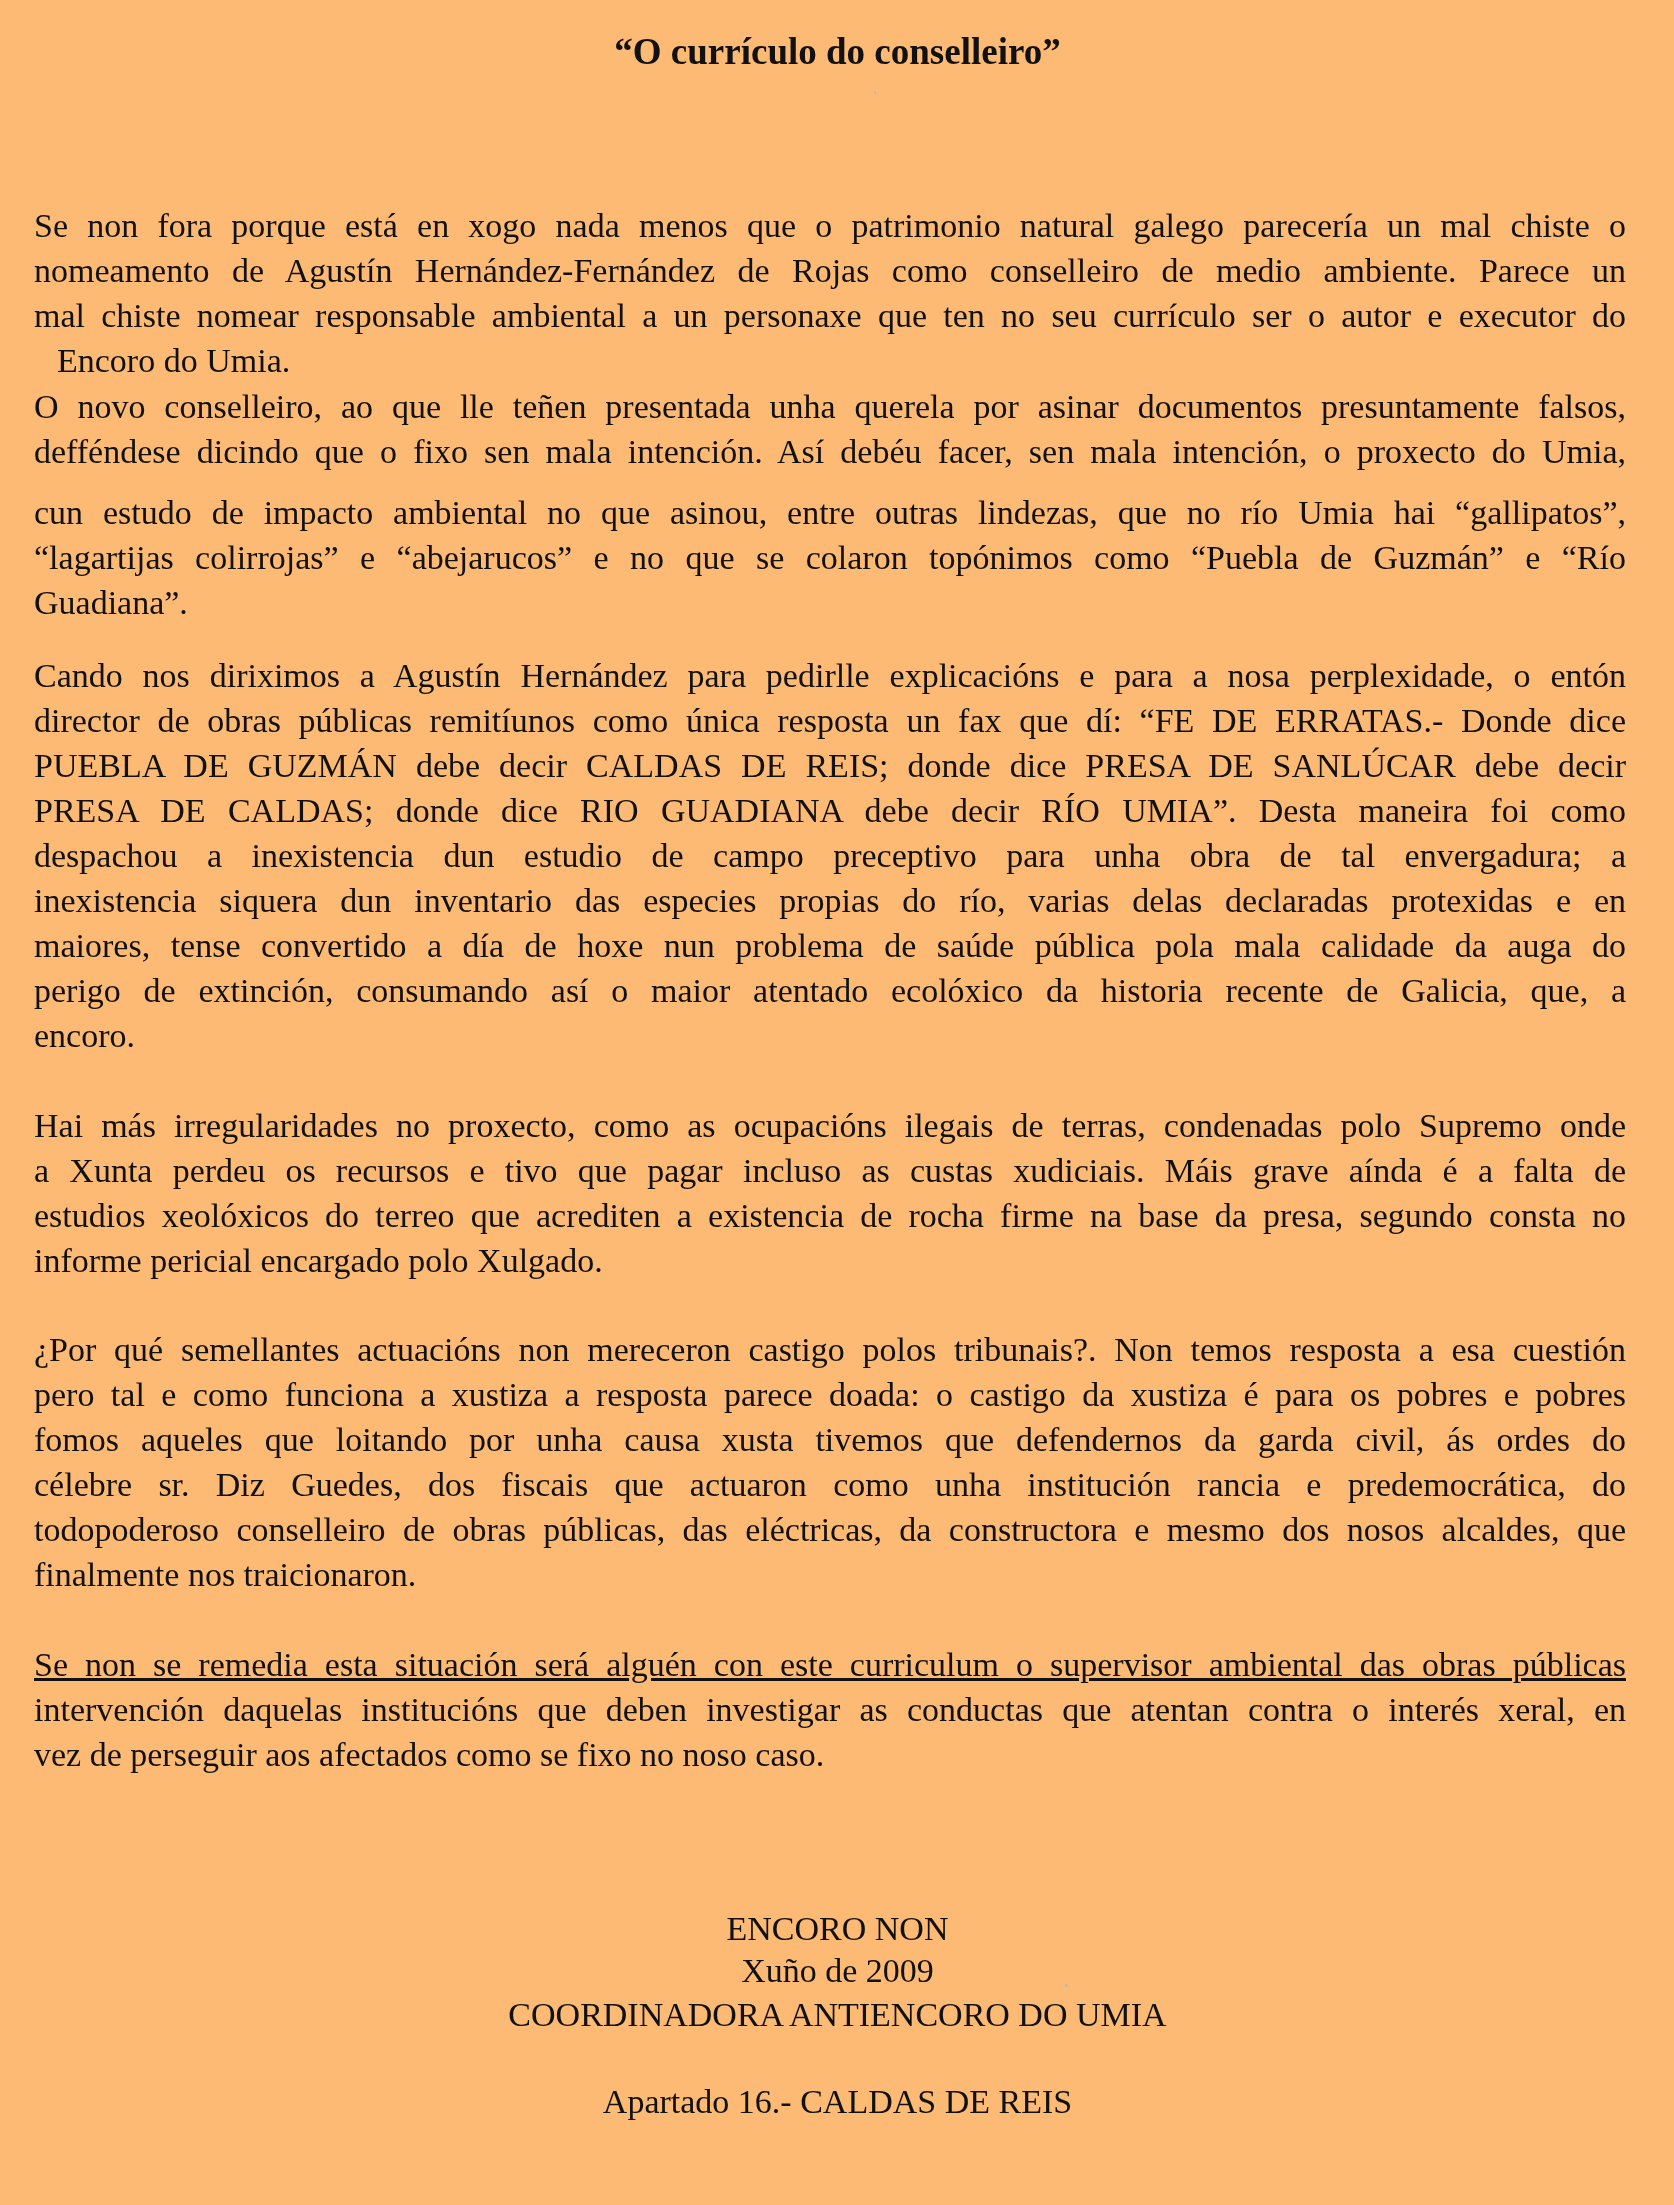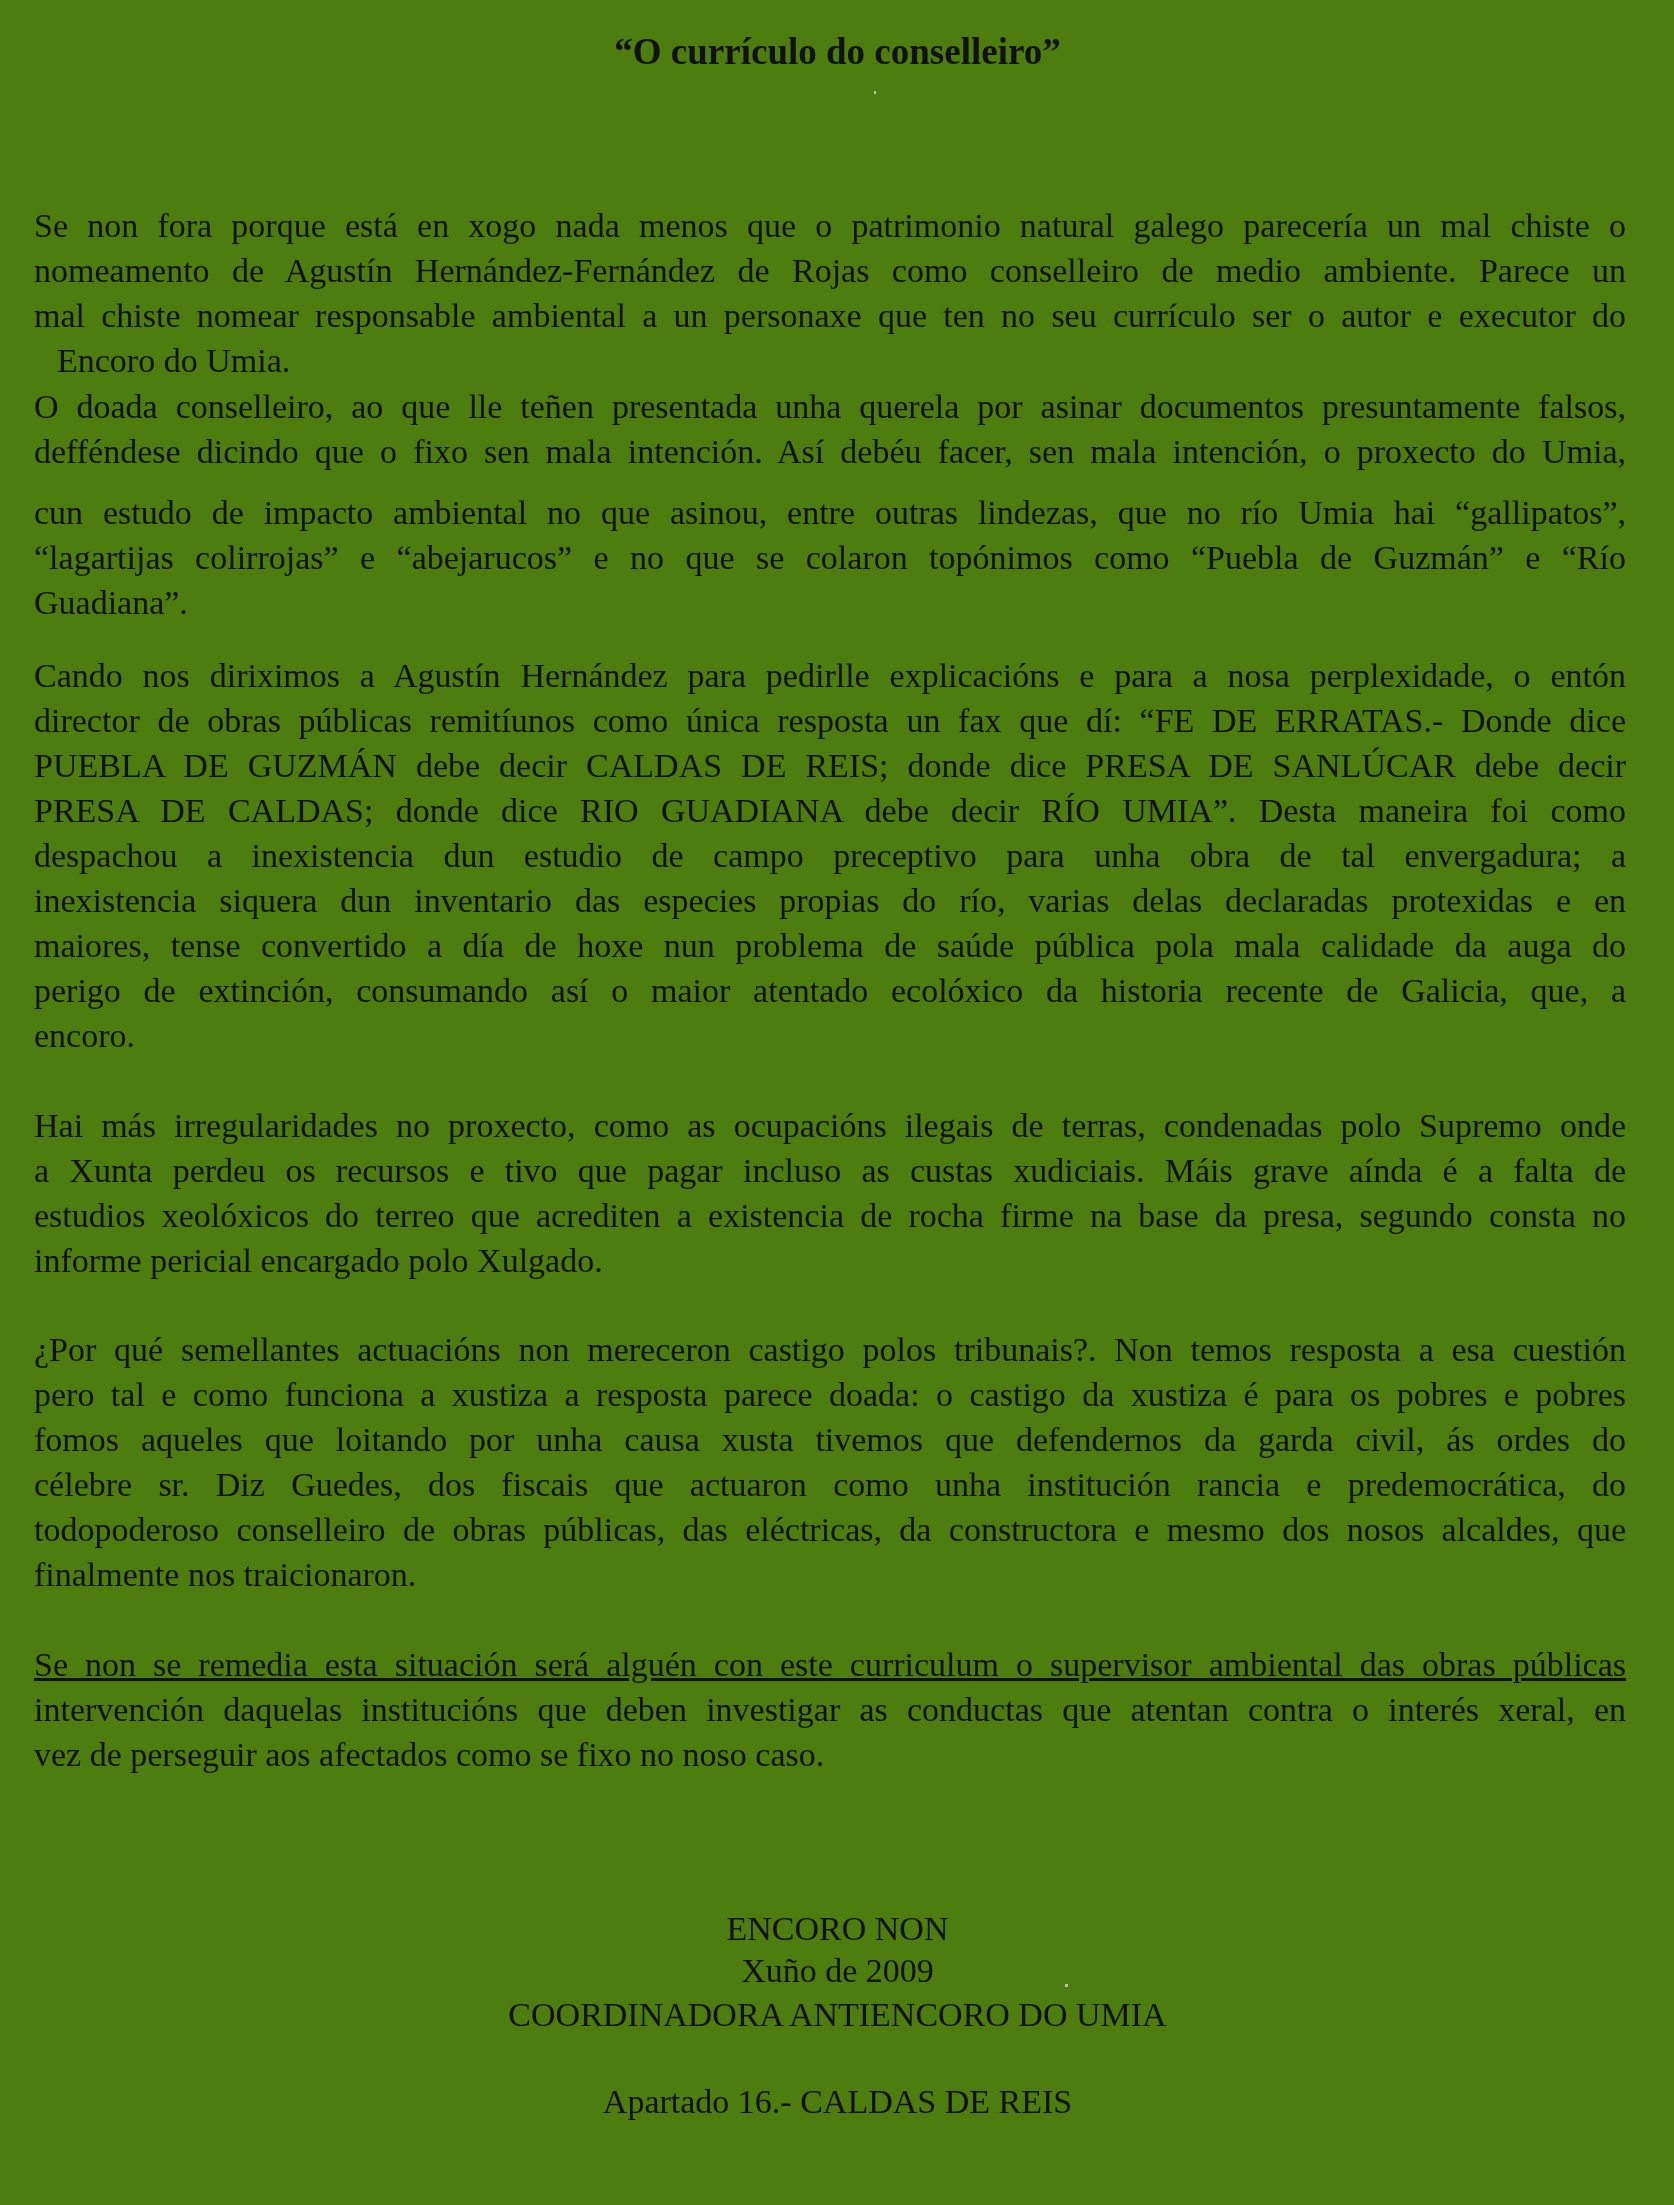--- a/index.html
+++ b/index.html
@@ -1,18 +1,18 @@
 <!DOCTYPE html>
 <html style="font-size:13.4px"><head>
 <meta charset="utf-8">
 <style>
   html, body { margin: 0; padding: 0; background: #ffffff; }
   body { width: 1675px; height: 2205px; position: relative; overflow: hidden;
          font-family: "Liberation Serif", "DejaVu Serif", serif; color: #111111; }
-  .page { position: absolute; left: 0; top: 0; width: 1675px; height: 2205px; background: #4d7c0f; }
+  .page { position: absolute; left: 0; top: 0; width: 1675px; height: 2205px; background: #fdba74; }
   .title { position: absolute; top: 30px; left: 0; width: 1675px; text-align: center;
            font-weight: bold; font-size: 37px; letter-spacing: 0px; }
   .para { position: absolute; left: 34px; width: 1592px; }
   .line { display: block; height: 45px; line-height: 45px; font-size: 34px;
           white-space: nowrap; text-align: justify; text-align-last: justify;
           overflow: visible; }
   .line.last { text-align: left; text-align-last: left; }
   .sig { position: absolute; left: 0; width: 1675px; text-align: center; font-size: 34px; line-height: 42px; }
   .speck { position: absolute; width: 1.7px; height: 3.4px; background: #bbbbbb; }
 </style>
@@ -24,21 +24,21 @@
   <div class="title">“O currículo do conselleiro”</div>
 
   <div class="para" style="top:203px;">
     <span class="line" style="display: block; width: 1592px;">Se non fora porque está en xogo nada menos que o patrimonio natural galego parecería un mal chiste o</span>
     <span class="line" style="display: block; width: 1592px;">nomeamento de Agustín Hernández-Fernández de Rojas como conselleiro de medio ambiente. Parece un</span>
     <span class="line" style="display: block; width: 1592px;">mal chiste nomear responsable ambiental a un personaxe que ten no seu currículo ser o autor e executor do</span>
     <span class="line last" style="display: block; width: 1592px; margin-left: 23px;">Encoro do Umia.</span>
   </div>
 
   <div class="para" style="top:384px;">
-    <span class="line" style="display: block; width: 1592px;">O doada conselleiro, ao que lle teñen presentada unha querela por asinar documentos presuntamente falsos,</span>
+    <span class="line" style="display: block; width: 1592px;">O novo conselleiro, ao que lle teñen presentada unha querela por asinar documentos presuntamente falsos,</span>
     <span class="line" style="display: block; width: 1592px;">defféndese dicindo que o fixo sen mala intención.  Así debéu facer, sen mala intención, o proxecto do Umia,</span>
     <span class="line" style="display: block; width: 1592px; margin-top: 16px;">cun estudo de impacto ambiental no que asinou, entre outras lindezas, que no río Umia hai “gallipatos”,</span>
     <span class="line" style="display: block; width: 1592px;">“lagartijas colirrojas” e “abejarucos” e no que se colaron topónimos como “Puebla de Guzmán” e “Río</span>
     <span class="line last" style="display: block; width: 1592px;">Guadiana”.</span>
   </div>
 
   <div class="para" style="top:653px;">
     <span class="line" style="display: block; width: 1592px;">Cando nos diriximos a Agustín Hernández para pedirlle explicacións e para a nosa perplexidade, o entón</span>
     <span class="line" style="display: block; width: 1592px;">director de obras públicas remitíunos como única resposta un fax que dí: “FE DE ERRATAS.- Donde dice</span>
     <span class="line" style="display: block; width: 1592px;">PUEBLA DE GUZMÁN debe decir CALDAS DE REIS; donde dice PRESA DE SANLÚCAR debe decir</span>

